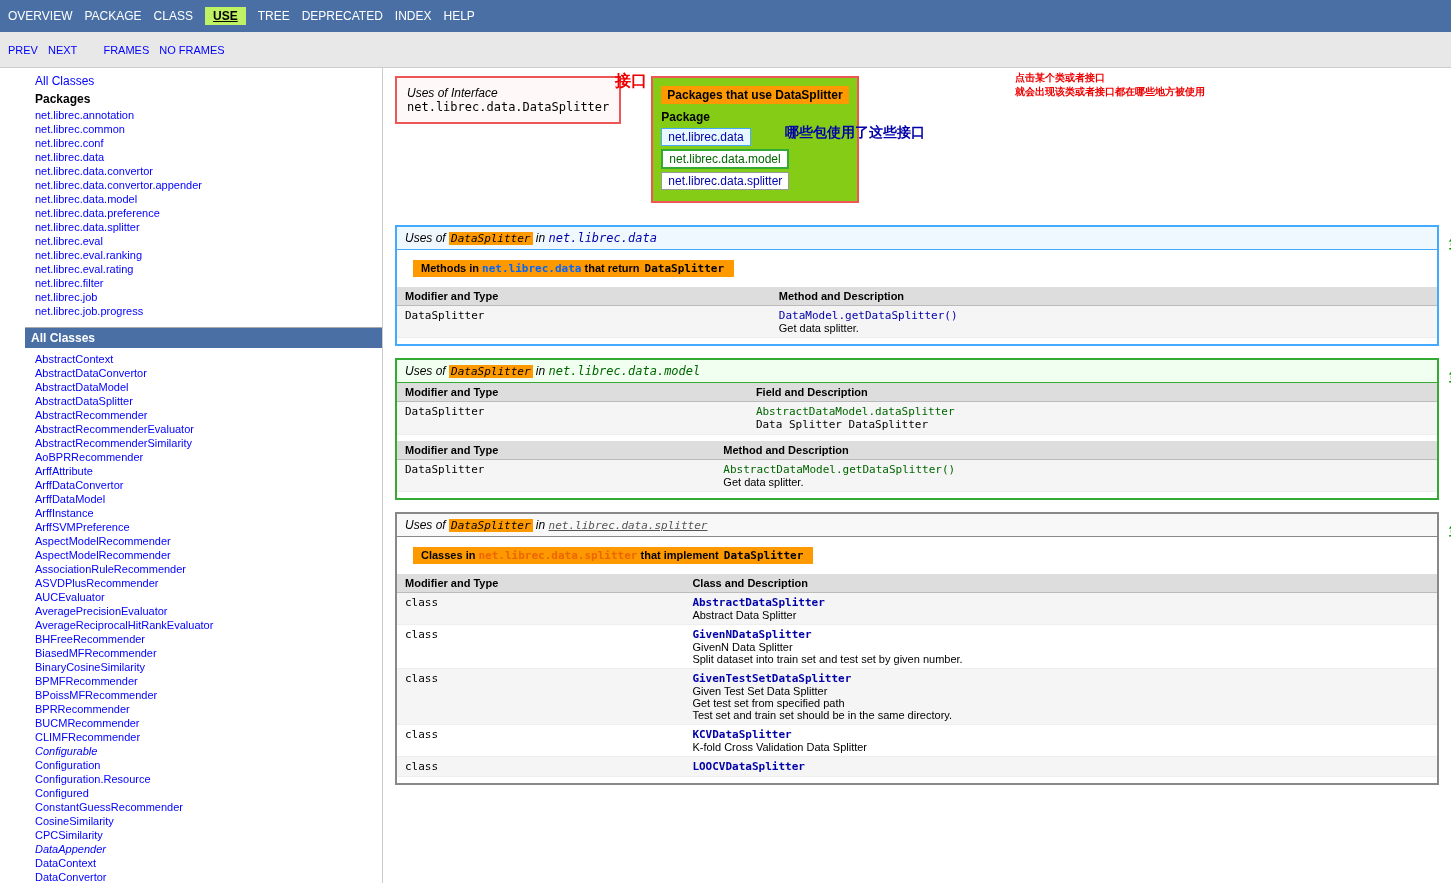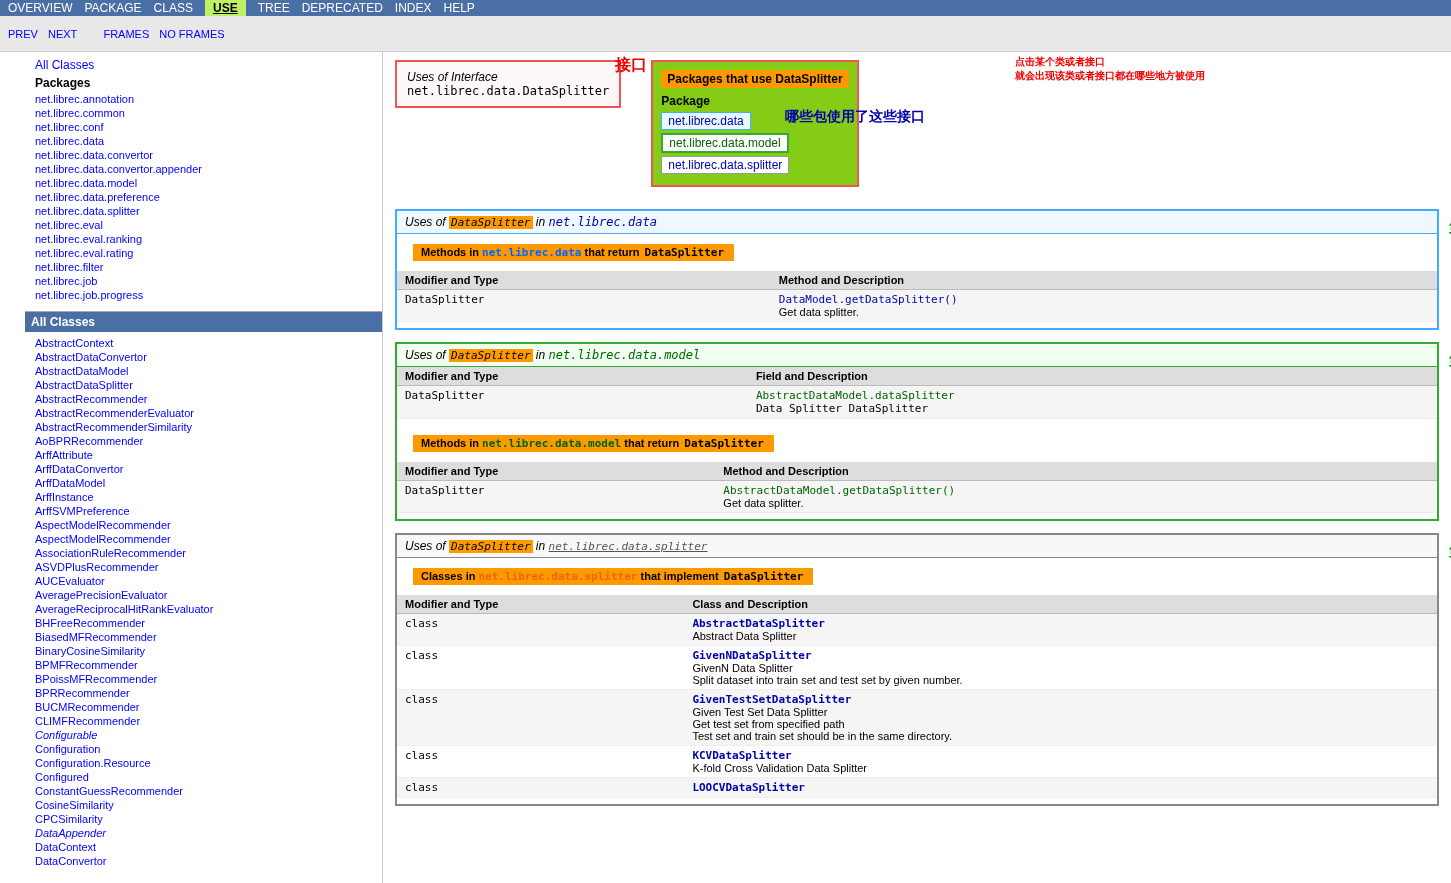--- a/index.html
+++ b/index.html
@@ -5,21 +5,21 @@
     * { margin: 0; padding: 0; box-sizing: border-box; }
     body { font-family: Arial, sans-serif; font-size: 12px; background: #fff; display: flex; flex-direction: column; height: 883px; overflow: hidden; }
 
     
     .top-nav {
       background: #4a6fa5;
       color: #fff;
       display: flex;
       align-items: center;
       padding: 0 8px;
-      height: 16px;
+      height: 32px;
       font-size: 12px;
       gap: 12px;
       flex-shrink: 0;
     }
     .top-nav a {
       color: #fff;
       text-decoration: none;
       font-size: 12px;
     }
     .top-nav .active-tab {
@@ -418,23 +418,20 @@
           </tr>
           <tr>
             <td class="code">DataSplitter</td>
             <td>
               <span class="code"><a href="#" class="link-green">AbstractDataModel.dataSplitter</a></span><br>
               <span class="code">Data Splitter DataSplitter</span>
             </td>
           </tr>
         </tbody>
           </table>
-        <div style="padding: 4px 8px;">
-          <span class="sub-section-title">Methods in <span class="highlight-green-text">net.librec.data.model</span> that return <span class="highlight-orange">DataSplitter</span></span>
-        </div>
         <table class="uses-table">
           <tbody>
               <tr>
             <th>Modifier and Type</th>
             <th>Method and Description</th>
           </tr>
           <tr>
             <td class="code">DataSplitter</td>
             <td>
               <span class="code"><a href="#" class="link-green">AbstractDataModel.getDataSplitter()</a></span><br>

